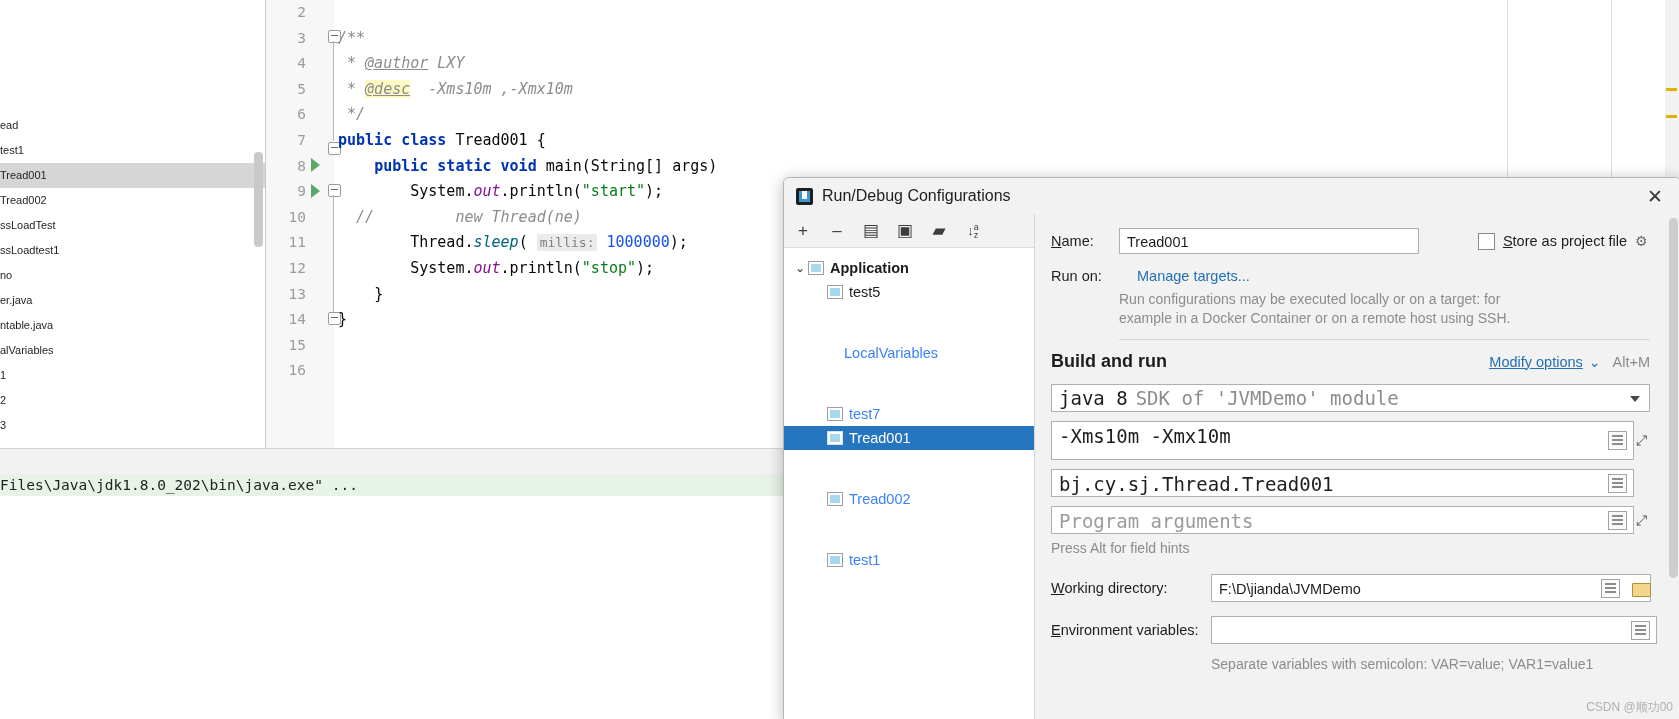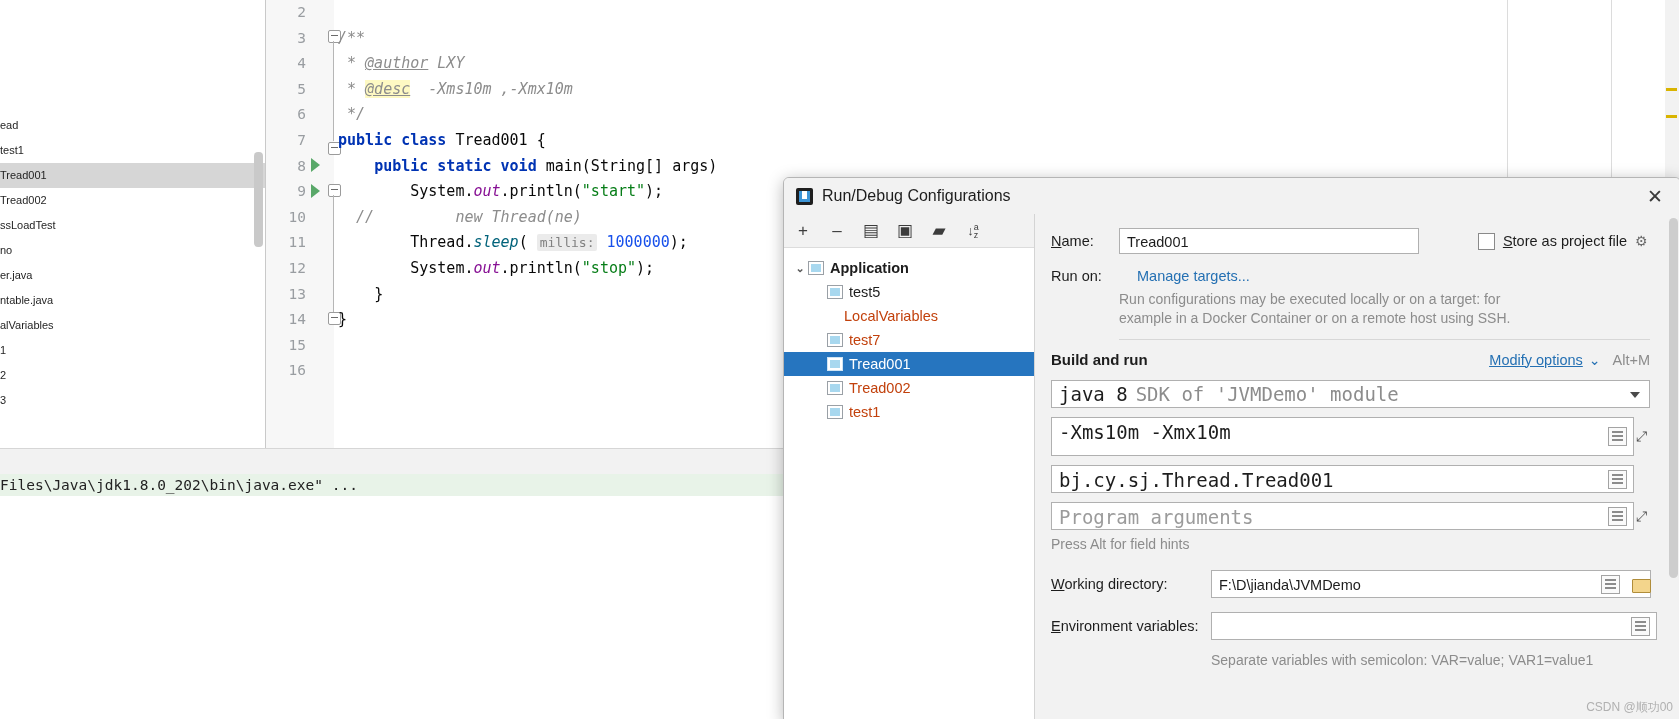--- a/index.html
+++ b/index.html
@@ -72,21 +72,21 @@
      color:#3a3a3a;font-size:19px;cursor:default;}
 
   .dlg-body{position:absolute;left:0;top:36px;right:0;bottom:0;display:flex;}
   .left-col{width:250px;background:#fff;border-right:1px solid #d4d4d4;display:flex;flex-direction:column;}
   .lt-toolbar{height:33px;background:#f2f2f2;border-bottom:1px solid #dcdcdc;display:flex;align-items:center;padding-left:8px;gap:12px;}
   .tb-btn{width:22px;height:22px;display:flex;align-items:center;justify-content:center;color:#3c3c3c;font-size:17px;}
   .conf-tree{flex:1 1 auto;padding-top:8px;overflow:hidden;}
   .conf-row{height:24px;display:flex;align-items:center;font-size:14.5px;color:#1d1d1d;padding-left:8px;}
   .conf-row.selected{background:#2675bf;color:#fff;}
   .conf-row.child{padding-left:43px;}
-  .conf-row.dim{color:#c2410c;}
+  .conf-row.dim{color:#3b82f6;margin-top:37px;}
   .chev{width:16px;text-align:center;color:#5a5a5a;font-size:11px;}
   .cfg-ico{width:14px;height:12px;border:1px solid #9aa0a6;background:#fff;margin-right:6px;position:relative;flex:0 0 auto;}
   .cfg-ico:after{content:"";position:absolute;left:2px;top:2px;right:2px;bottom:2px;background:#a8d8ef;}
   .conf-row.selected .cfg-ico{border-color:#cfe4f4;}
   .conf-row.bold{font-weight:bold;}
 
   .right-col{flex:1 1 auto;position:relative;background:#f2f2f2;overflow:hidden;}
   .rc-inner{position:absolute;left:0;top:0;right:14px;bottom:0;padding:14px 16px 0 16px;}
   .row{display:flex;align-items:center;margin-bottom:11px;}
   .lbl{font-size:14.5px;color:#1d1d1d;}
@@ -96,21 +96,21 @@
   .ph{color:#9b9b9b;}
   .dim{color:#8c8c8c;}
   .link{color:#2470b3;}
   .link.ul{text-decoration:underline;}
   .combo{background:#fff;border:1px solid #b0b0b0;height:28px;display:flex;align-items:center;padding:0 7px;box-sizing:border-box;position:relative;}
   .caret{position:absolute;right:9px;top:11px;border-left:5px solid transparent;border-right:5px solid transparent;border-top:6px solid #4a4a4a;}
   .home-ico{width:16px;height:14px;margin-right:7px;position:relative;flex:0 0 auto;}
   .home-ico:before{content:"";position:absolute;left:1px;top:0;border-left:7px solid transparent;border-right:7px solid transparent;border-bottom:7px solid #4f4f4f;}
   .home-ico:after{content:"";position:absolute;left:3px;top:6px;width:10px;height:8px;background:#4f4f4f;}
   .hintrow{font-size:14px;color:#8c8c8c;line-height:19px;margin:-2px 0 0 120px;}
-  .sect-title{font-weight:bold;font-size:15px;color:#1d1d1d;}
+  .sect-title{font-weight:bold;font-size:18px;color:#1d1d1d;}
   .sep{height:1px;background:#d7d7d7;margin:11px 0 11px 0;}
   .fldbtn{width:17px;height:17px;border:1px solid #a3a3a3;background:#fafafa;position:relative;flex:0 0 auto;}
   .fldbtn:after{content:"";position:absolute;left:3px;top:3px;right:3px;height:2px;background:#8c8c8c;box-shadow:0 4px 0 #8c8c8c,0 8px 0 #8c8c8c;}
   .expbtn{width:17px;height:17px;position:relative;flex:0 0 auto;color:#4a4a4a;font-size:14px;text-align:center;line-height:17px;}
   .folder-ico{width:18px;height:15px;position:relative;flex:0 0 auto;}
   .folder-ico:before{content:"";position:absolute;left:0;top:2px;width:17px;height:12px;border:1px solid #b08d3a;background:#f3d58c;border-radius:1px;}
   .chkbox{width:15px;height:15px;border:1px solid #8a8a8a;background:#fff;margin-right:8px;flex:0 0 auto;}
   .gear{width:15px;height:15px;margin-left:8px;color:#6b6b6b;font-size:14px;line-height:15px;}
   .vscroll{position:absolute;right:0;top:0;width:14px;bottom:0;background:#f2f2f2;}
   .vthumb{position:absolute;right:2px;top:4px;width:9px;height:360px;background:#cdcdcd;border-radius:5px;}
@@ -122,20 +122,21 @@
 
 <div id="ide">
 
   <div class="project-pane">
     <div style="height:113px"></div>
     <div class="tree-item"><span>ead</span></div>
     <div class="tree-item"><span>test1</span></div>
     <div class="tree-item selected"><span>Tread001</span></div>
     <div class="tree-item"><span>Tread002</span></div>
     <div class="tree-item"><span>ssLoadTest</span></div>
+    <div class="tree-item"><span>ssLoadtest1</span></div>
     <div class="tree-item"><span>no</span></div>
     <div class="tree-item"><span>er.java</span></div>
     <div class="tree-item"><span>ntable.java</span></div>
     <div class="tree-item"><span>alVariables</span></div>
     <div class="tree-item"><span>1</span></div>
     <div class="tree-item"><span>2</span></div>
     <div class="tree-item"><span>3</span></div>
     <div class="lscroll"></div>
   </div>
 

